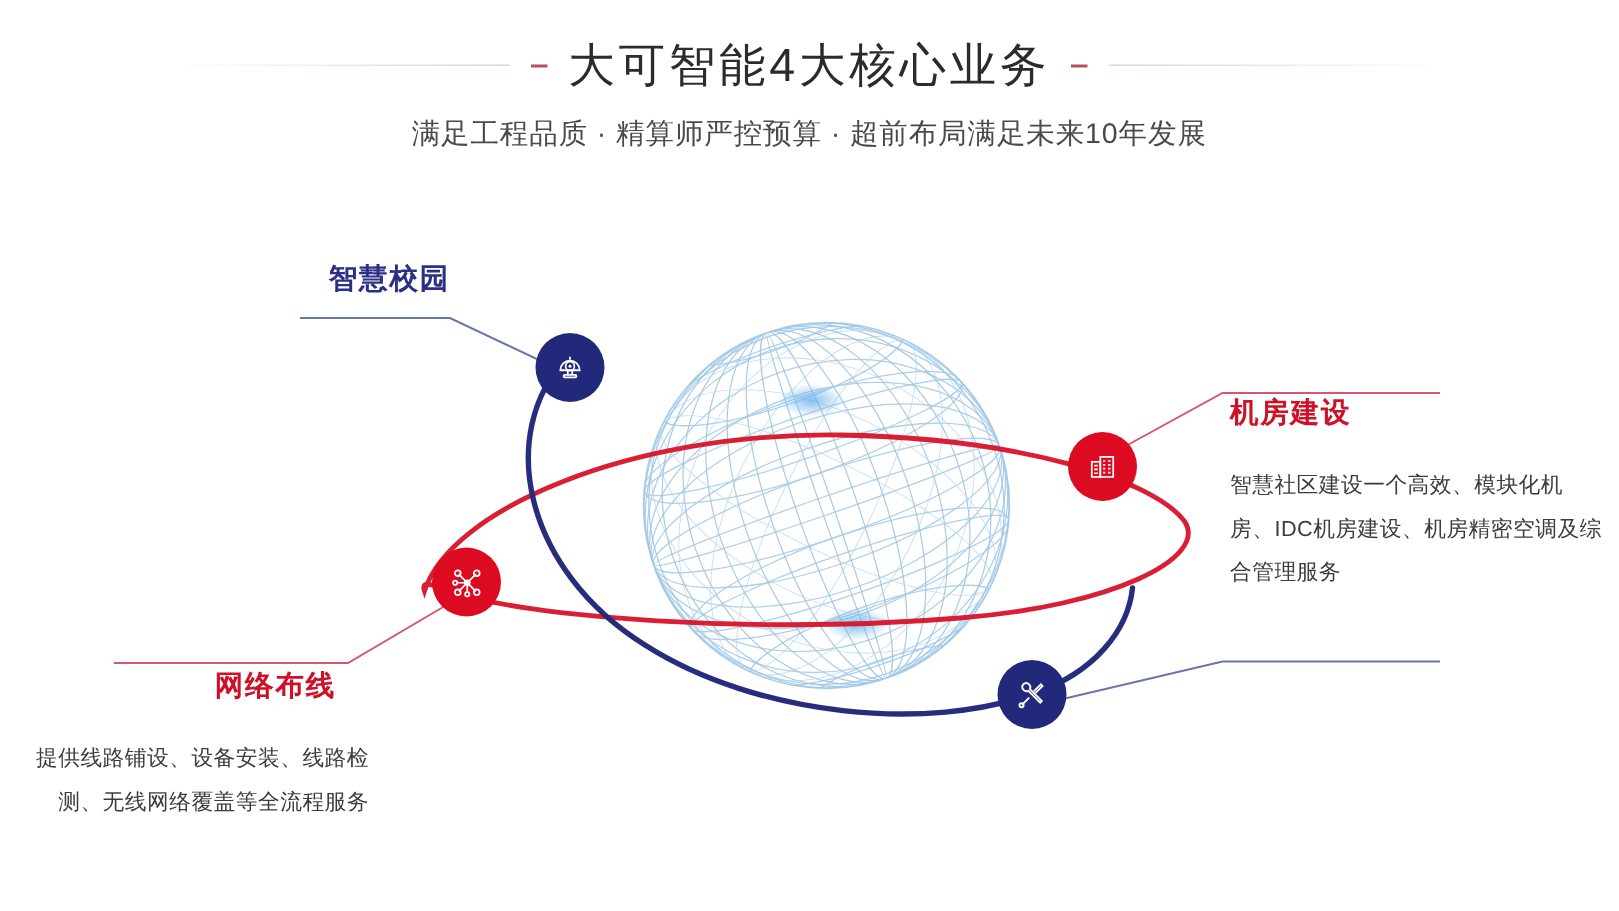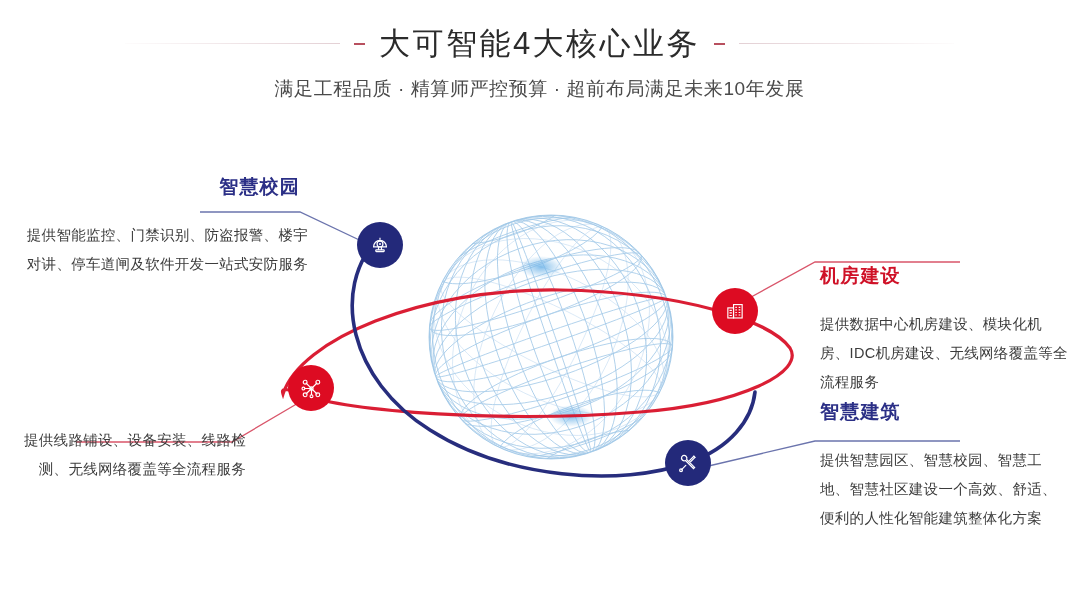--- a/index.html
+++ b/index.html
@@ -289,30 +289,26 @@
         <path d="M19.6 5.8 L14.8 10.6"></path>
         <path d="M18.4 4.6 L19.6 5.8"></path>
         <path d="M9.6 14.6 L5 19.2"></path>
         <circle cx="4.4" cy="19.8" r="1.5"></circle>
       </svg>
     </span>
   </div>
 
   <div class="block navy" id="block-security">
     <h3>智慧校园</h3>
-    <p>提供智能监控、门禁识别、防盗报警、楼宇对讲、停车道闸及软件开发一站式安防服务</p>
   </div>
 
   <div class="block red" id="block-cabling">
+    <h3>网络布线</h3>
     <p>提供线路铺设、设备安装、线路检测、无线网络覆盖等全流程服务</p>
   </div>
 
   <div class="block red" id="block-datacenter">
     <h3>机房建设</h3>
-    <p>提供数据中心机房建设、模块化机房、IDC机房建设、无线网络覆盖等全流程服务</p>
-  </div>
-
-  <div class="block navy" id="block-smart">
-    <h3>智慧建筑</h3>
-    <p>提供智慧园区、智慧校园、智慧工地、智慧社区建设一个高效、舒适、便利的人性化智能建筑整体化方案</p>
-  </div>
+    <p>智慧社区建设一个高效、模块化机房、IDC机房建设、机房精密空调及综合管理服务</p>
+  </div>
+
 
 </div>
 
 </body></html>

